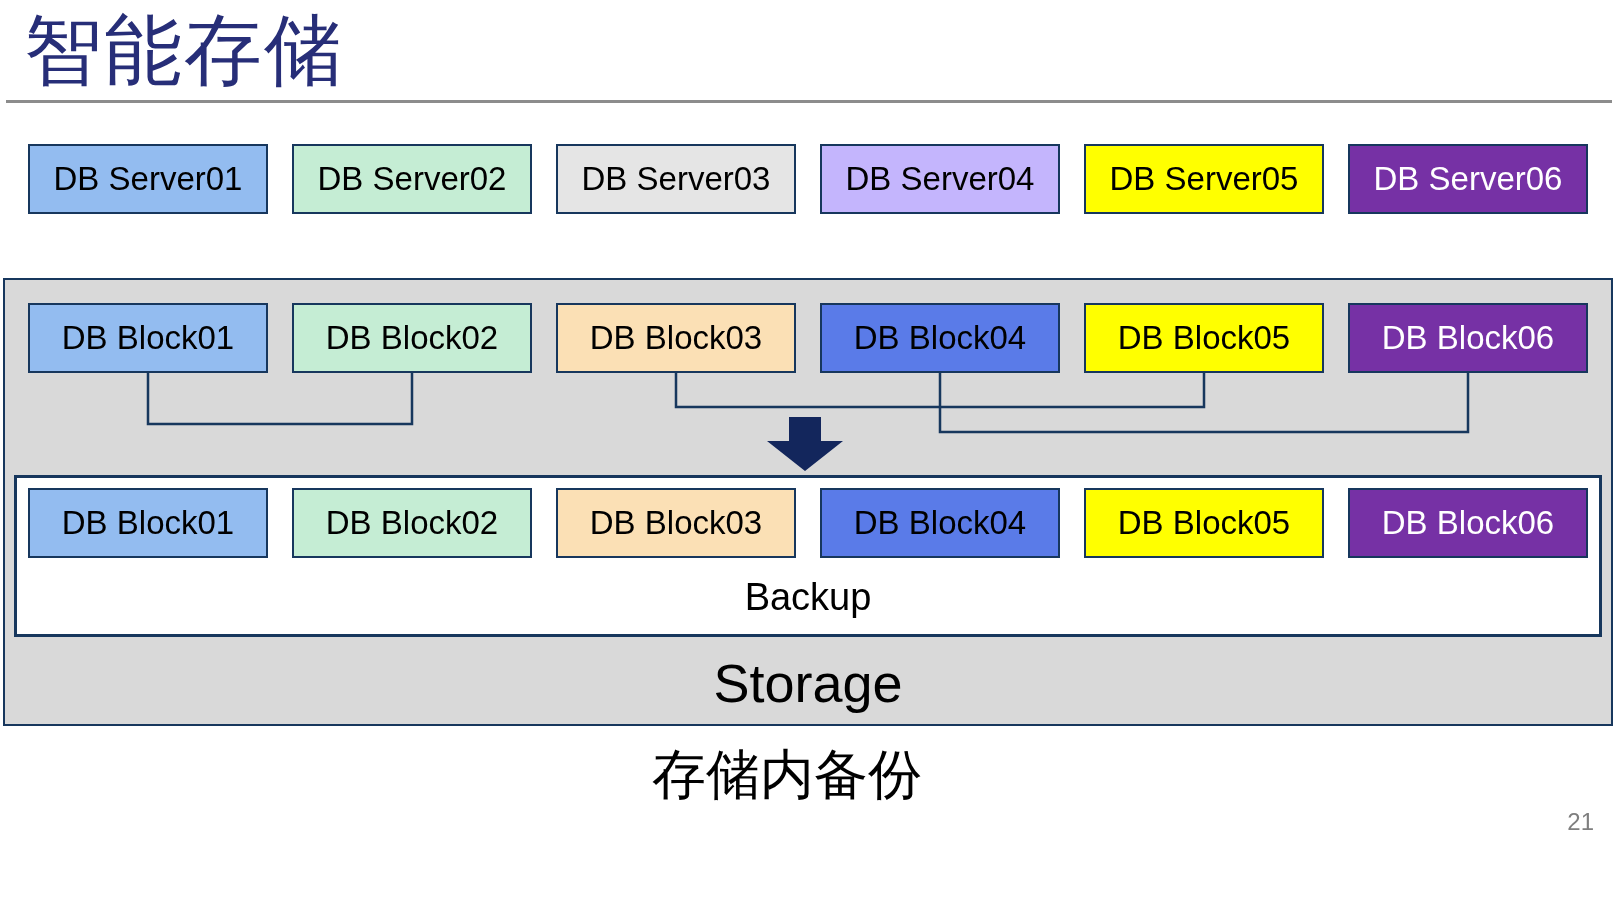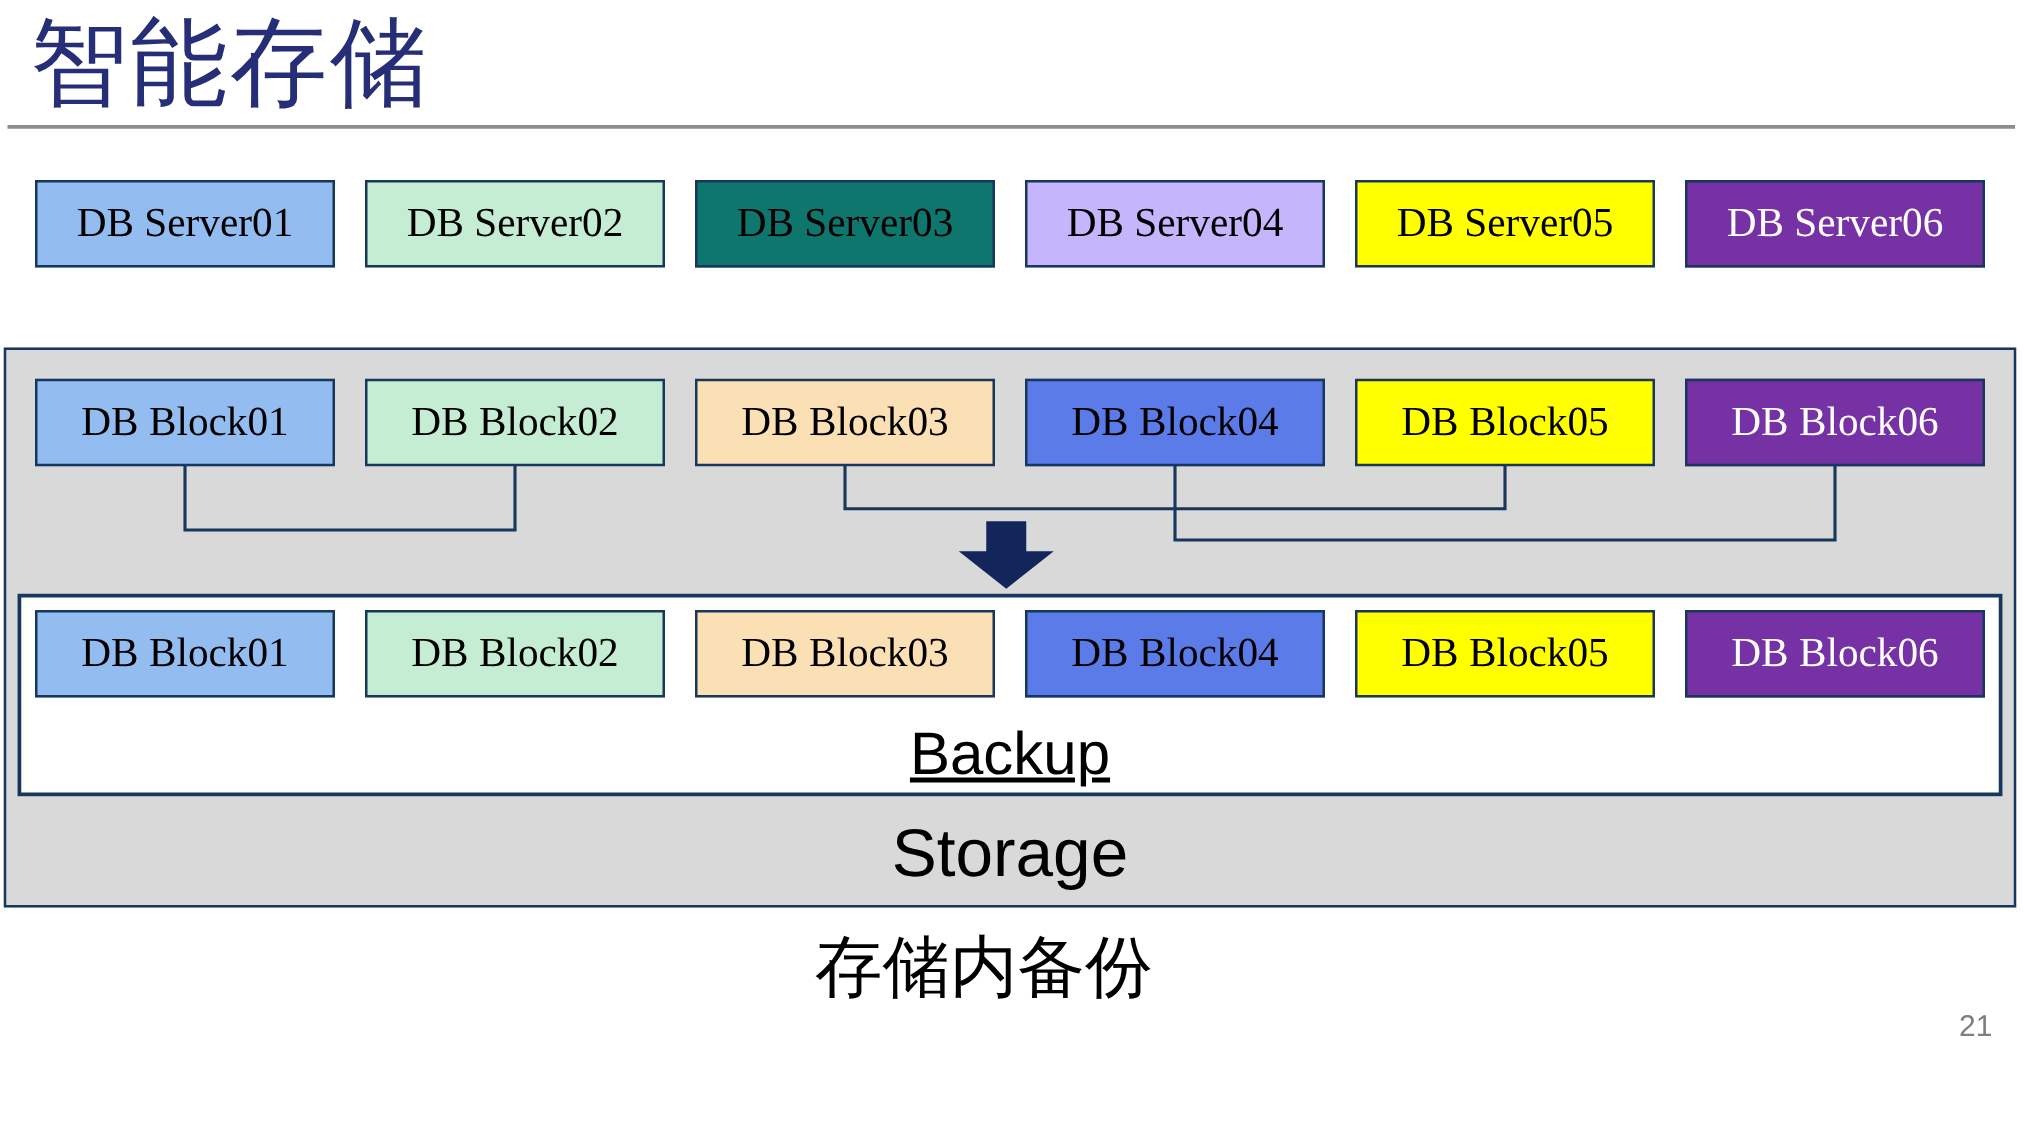--- a/index.html
+++ b/index.html
@@ -21,38 +21,38 @@
   }
 
   
   .box-row{
     left:28px;width:1560px;height:70px;
     display:flex;gap:24px;
   }
   .node-box{
     flex:1;display:flex;align-items:center;justify-content:center;
     border:2.5px solid #17375D;box-sizing:border-box;
-    font-size:33px;white-space:nowrap;font-family:Liberation Serif, serif;
+    font-size:33px;white-space:nowrap;
   }
   #server-row{top:144px;}
   #block-row-top{top:303px;}
   #block-row-bottom{top:488px;}
 
   
   #storage-container{
     left:3px;top:278px;width:1610px;height:448px;
     background:#D9D9D9;border:2.5px solid #17375D;box-sizing:border-box;
   }
   #backup-box{
     left:14px;top:475px;width:1588px;height:162px;
     background:#ffffff;border:3px solid #17375D;box-sizing:border-box;
   }
   #backup-label{
     left:14px;top:576px;width:1588px;
-    text-align:center;font-size:48px;color:#000000;text-decoration:underline;
+    text-align:center;font-size:38px;color:#000000;
   }
   #storage-label{
     left:3px;top:652px;width:1610px;
     text-align:center;font-size:54px;font-weight:normal;color:#000000;
   }
 
   
   #connector-svg{
     left:0;top:0;width:1620px;height:910px;pointer-events:none;
   }
@@ -70,21 +70,21 @@
 </style>
 </head>
 <body>
 
 <div class="abs" id="slide-title">智能存储</div>
 <div class="abs" id="title-divider"></div>
 
 <div class="abs box-row" id="server-row">
   <div class="node-box" style="background-color: rgb(147, 188, 240); color: rgb(0, 0, 0);">DB Server01</div>
   <div class="node-box" style="background-color: rgb(197, 237, 212); color: rgb(0, 0, 0);">DB Server02</div>
-  <div class="node-box" style="background-color: #0f766e; color: rgb(0, 0, 0);">DB Server03</div>
+  <div class="node-box" style="background-color: #e5e5e5; color: rgb(0, 0, 0);">DB Server03</div>
   <div class="node-box" style="background-color: #c4b5fd; color: rgb(0, 0, 0);">DB Server04</div>
   <div class="node-box" style="background-color: rgb(255, 255, 0); color: rgb(0, 0, 0);">DB Server05</div>
   <div class="node-box" style="background-color: rgb(118, 49, 165); color: rgb(255, 255, 255);">DB Server06</div>
 </div>
 
 <div class="abs" id="storage-container"></div>
 
 <div class="abs box-row" id="block-row-top">
   <div class="node-box" style="background-color: rgb(147, 188, 240); color: rgb(0, 0, 0);">DB Block01</div>
   <div class="node-box" style="background-color: rgb(197, 237, 212); color: rgb(0, 0, 0);">DB Block02</div>

